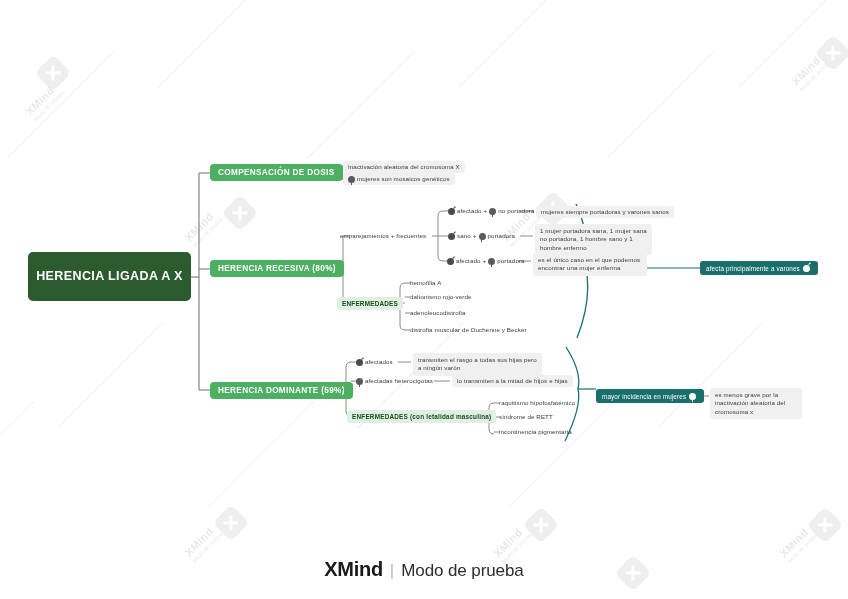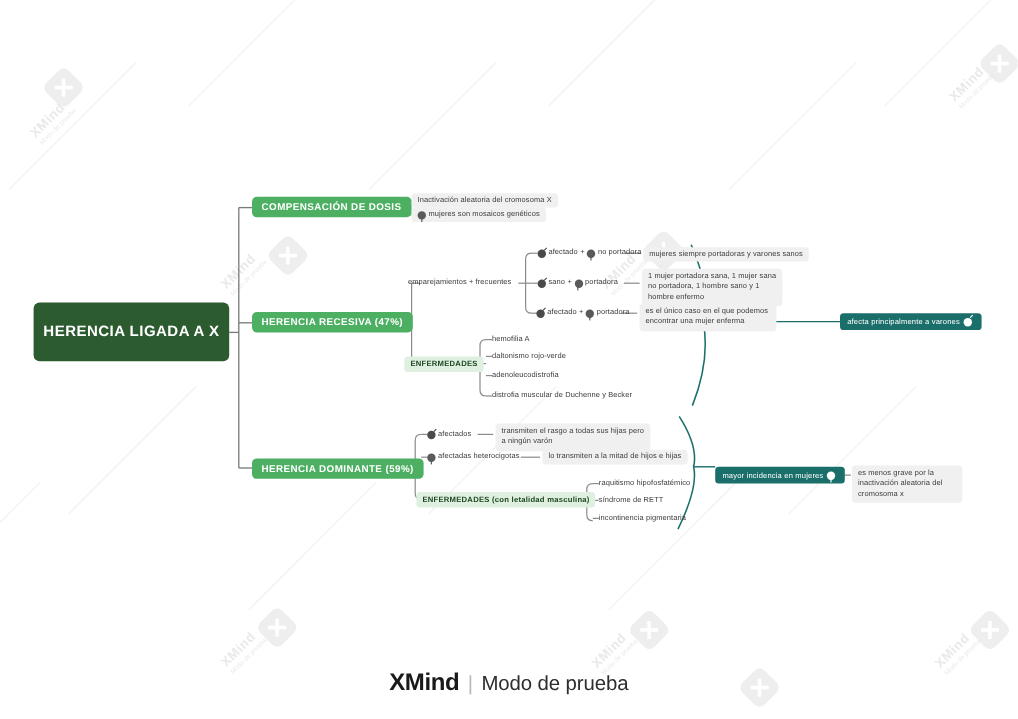--- a/index.html
+++ b/index.html
@@ -307,21 +307,21 @@
 
   <div class="node leaf" style="left:343px;top:161px;">
     <span>Inactivación aleatoria del cromosoma X</span>
   </div>
 
   <div class="node leaf" style="left:343px;top:173px;">
     <span class="gi female"></span>
     <span>mujeres son mosaicos genéticos</span>
   </div>
 
-  <div class="node main-br" style="left:210px;top:260px;">HERENCIA RECESIVA (47%)</div>
+  <div class="node main-br" style="left:210px;top:260px;">HERENCIA RECESIVA (80%)</div>
 
   <div class="node plain" style="left:340px;top:232px;">emparejamientos + frecuentes</div>
 
   <div class="node plain" style="left:448px;top:207px;">
     <span class="gi male"></span>
     <span>afectado</span>
     <span class="plus">+</span>
     <span class="gi female"></span>
     <span>no portadora</span>
   </div>

